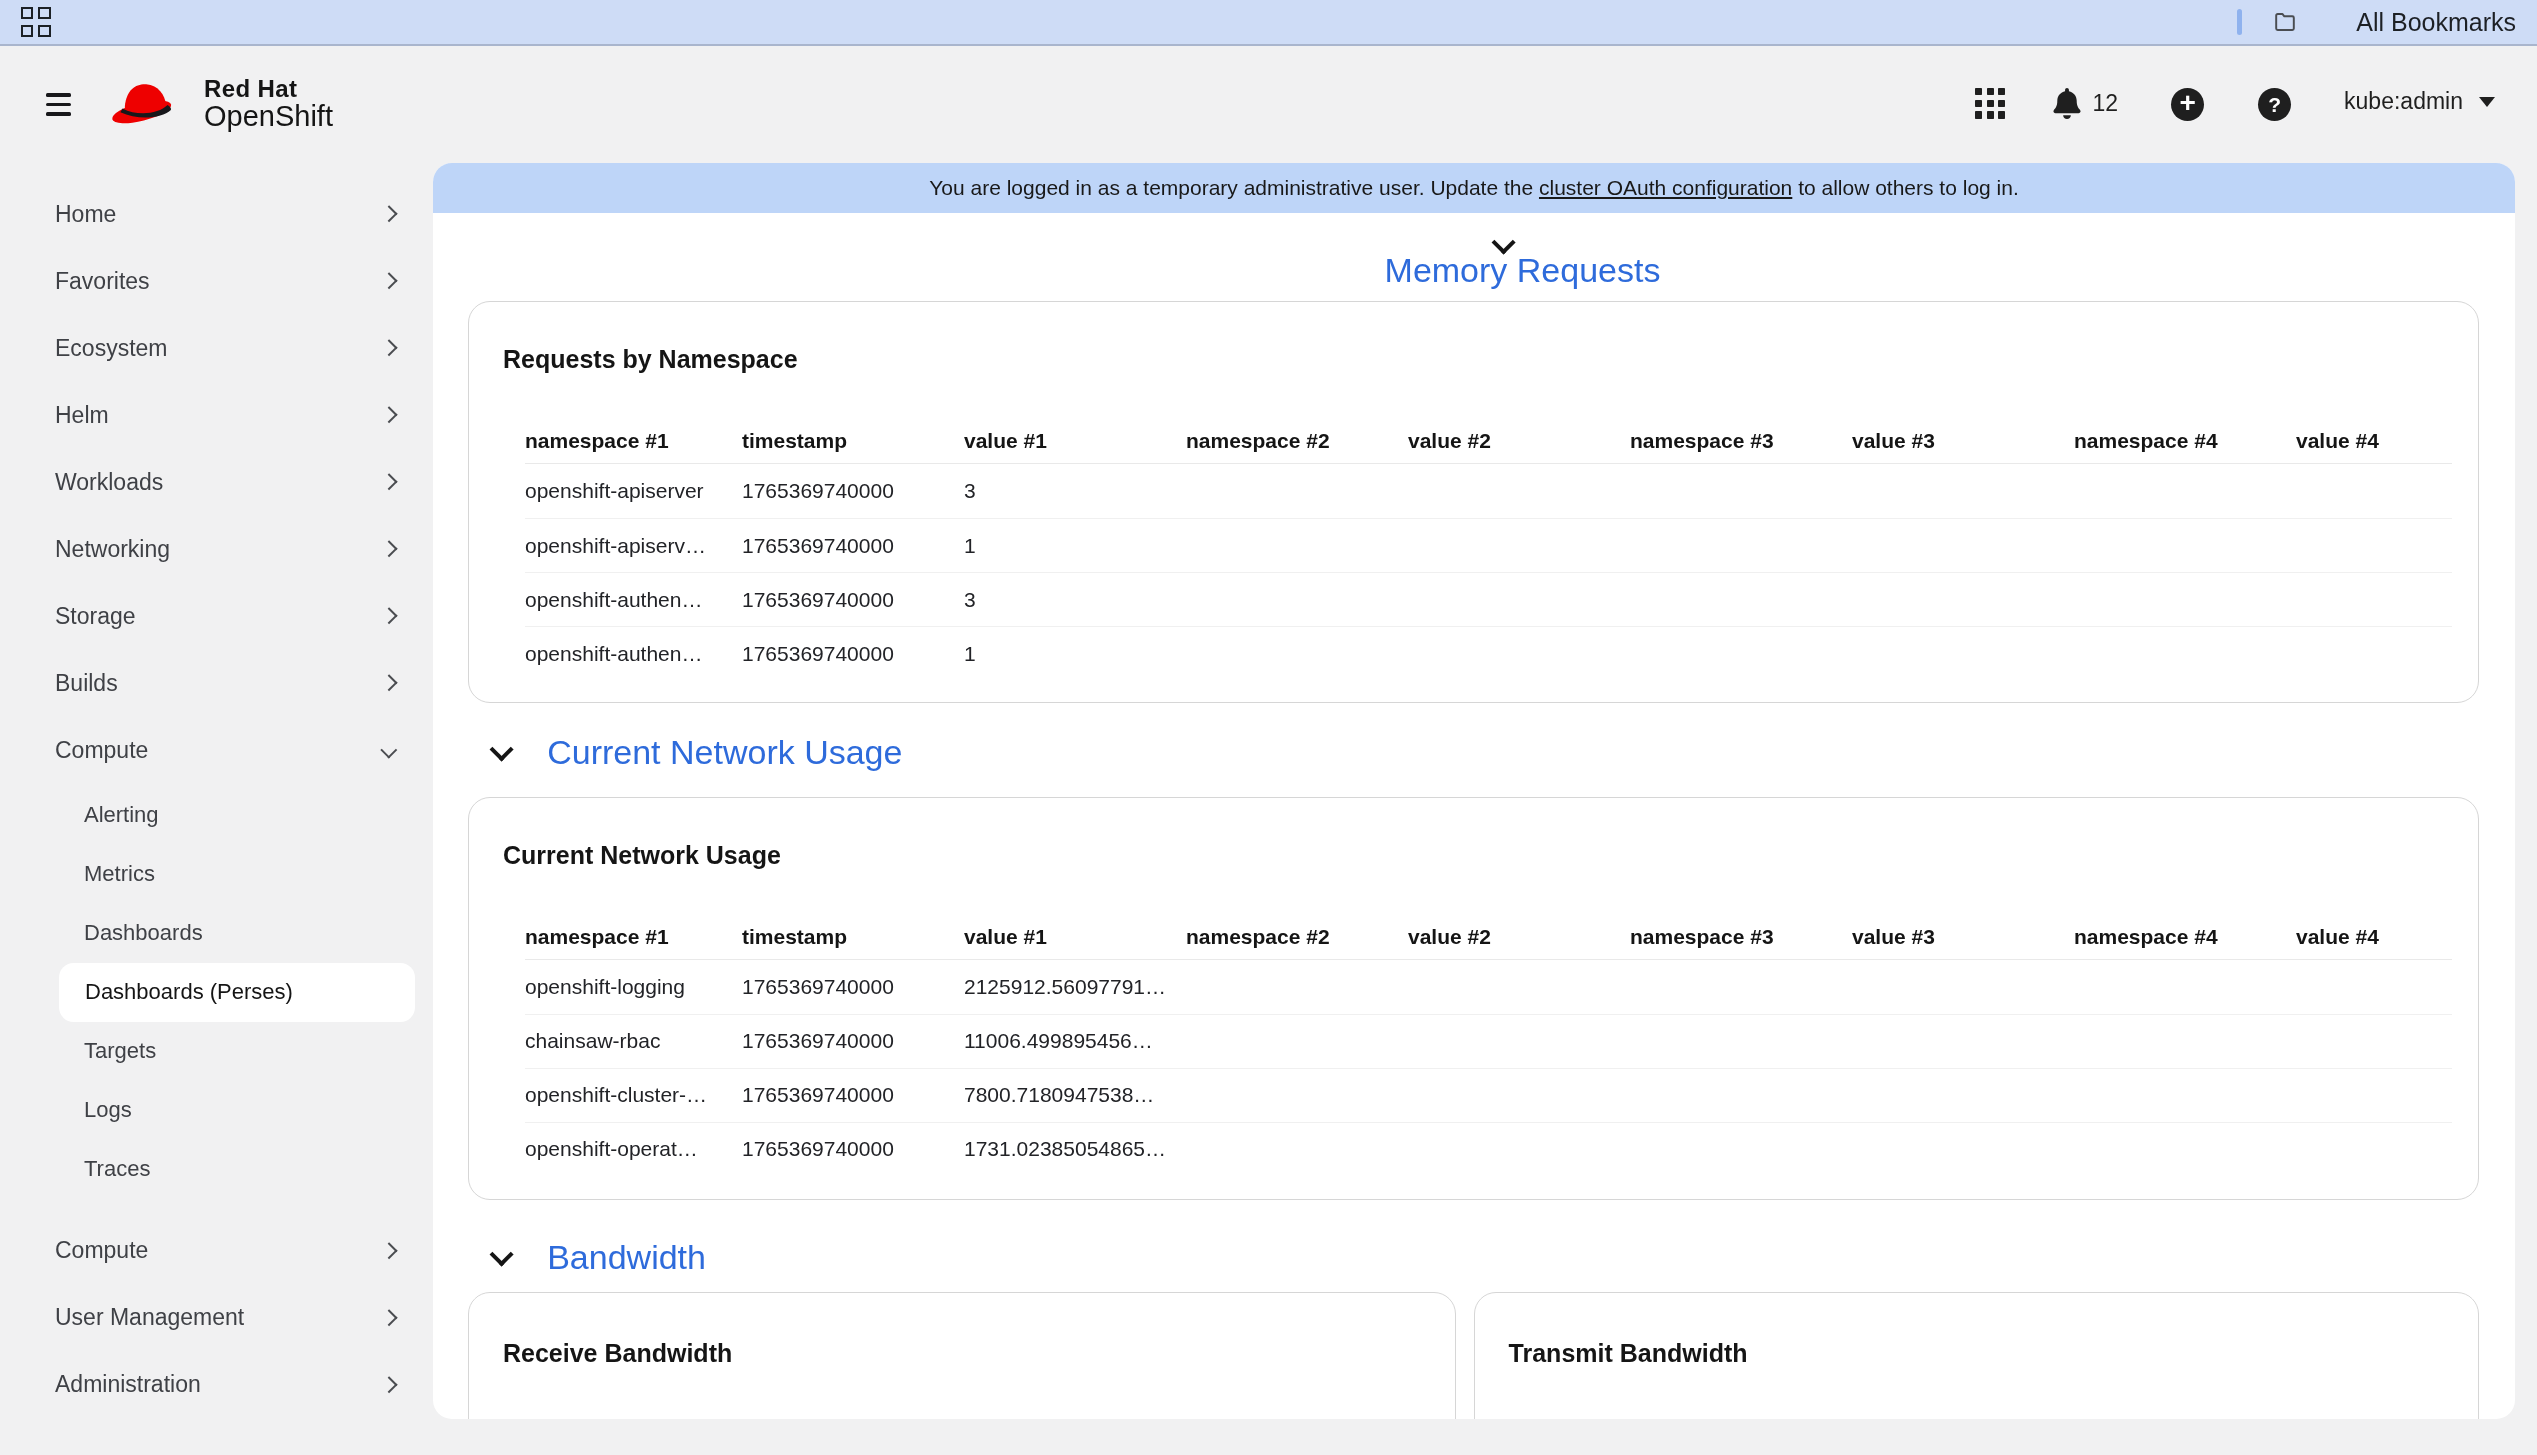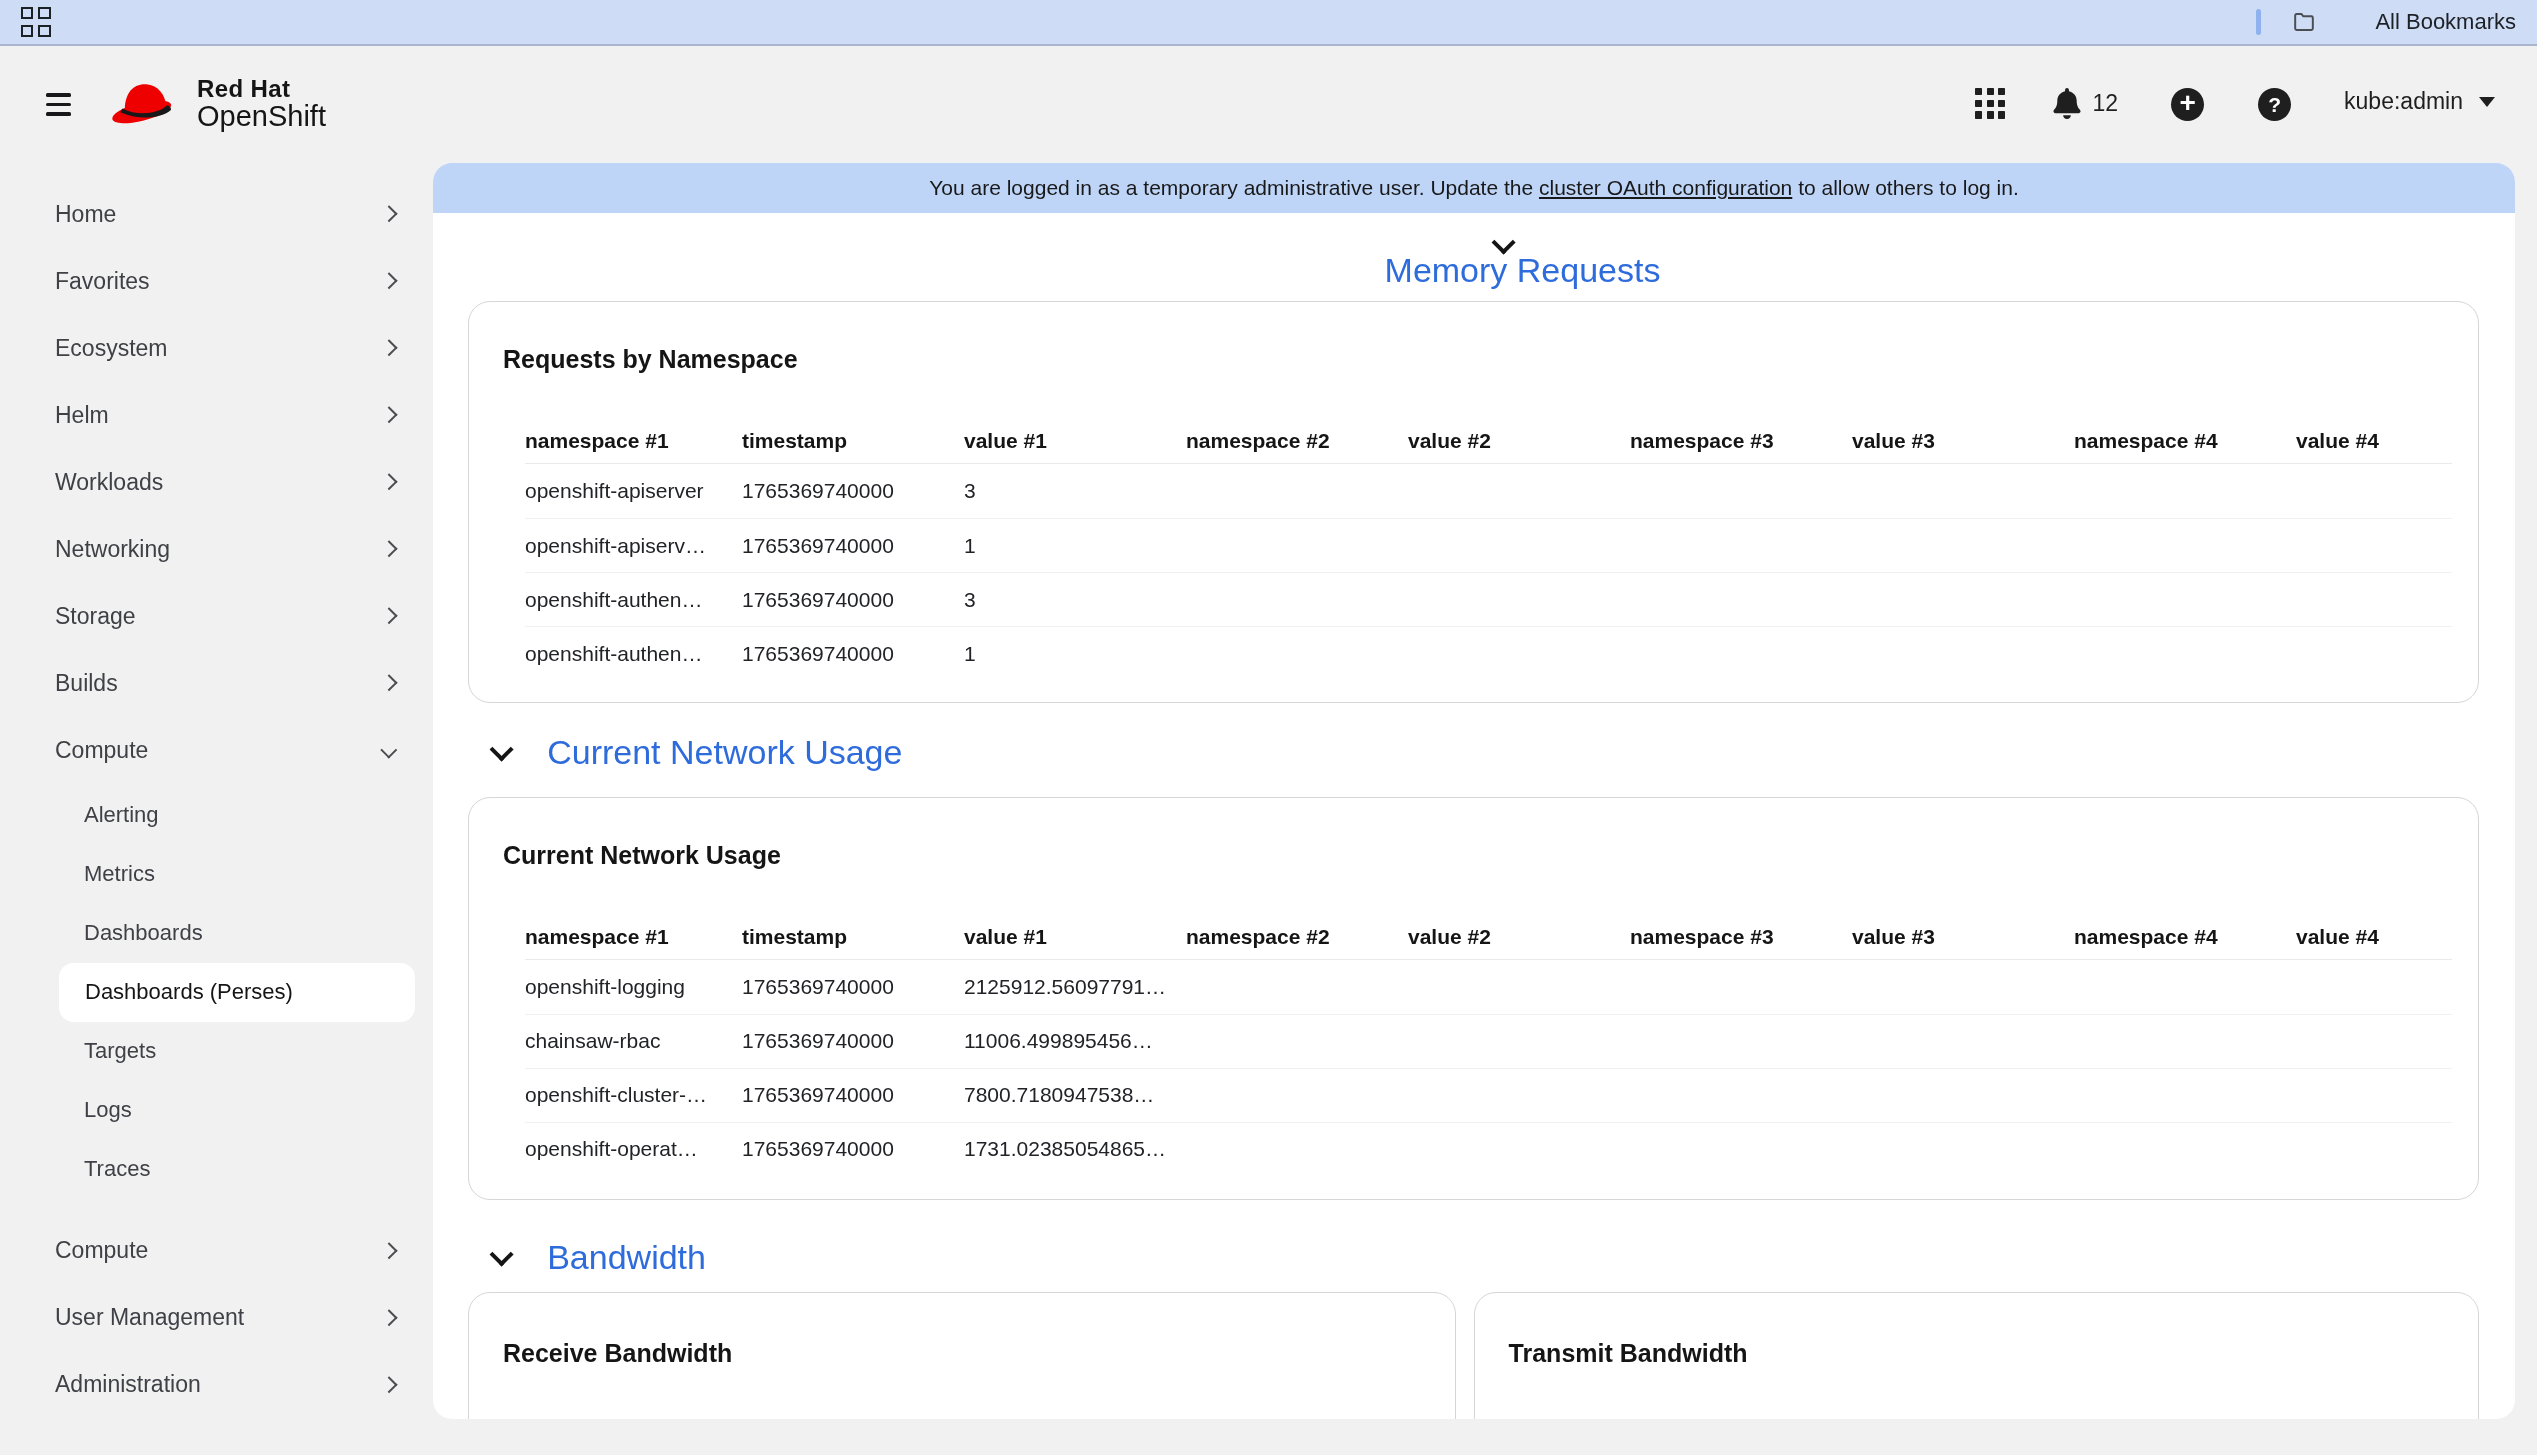--- a/index.html
+++ b/index.html
@@ -14,30 +14,30 @@
   
   .browser-bar {
     position:absolute; top:0; left:0; width:100%; height:46px;
     background:#cedcf6; border-bottom:2.2px solid #a9b5cd;
     display:flex; align-items:center;
   }
   .grid2-icon { margin-left:20.6px; display:grid; grid-template-columns:12.5px 12.5px; grid-template-rows:12.5px 12.5px; gap:5.1px; }
   .grid2-icon span { border:2.9px solid #1c2126; background:transparent; }
   .bb-right { margin-left:auto; display:flex; align-items:center; gap:13.2px; padding-right:22px; }
   .bb-divider { width:5.1px; height:26.4px; border-radius:2.9px; background:#8fb2ee; margin-right:16px; }
-  .bb-label { font-size:22px; color:#1d2025;margin-left:44px; }
+  .bb-label { font-size:25px; color:#1d2025;margin-left:44px; }
 
   
   .masthead {
     position:absolute; top:46px; left:0; width:100%; height:117px;
     background:#f1f1f2; display:flex; align-items:center;
   }
   .hamburger { margin-left:46px; display:flex; flex-direction:column; gap:5.9px; cursor:pointer; }
   .hamburger span { width:25px; height:3.7px; background:#18181b; border-radius:1.5px; }
-  .logo { margin-left:37px; display:flex; align-items:center; gap:16px; }
+  .logo { margin-left:37px; display:flex; align-items:center; gap:23px; }
   .logo-text { line-height:1.02; }
   .brand-top { font-weight:700; font-size:24px; color:#151515; letter-spacing:0.4px; }
   .brand-bottom { font-weight:400; font-size:29px; color:#151515; }
   .mast-right { margin-left:auto; display:flex; align-items:flex-start; padding-right:43px; }
   .appgrid-icon { display:grid; grid-template-columns:repeat(3,7.3px); grid-template-rows:repeat(3,7.3px); gap:4.4px; cursor:pointer; }
   .appgrid-icon span { background:#1f1f1f; border-radius:0.7px; }
   .bell-wrap { margin-left:48px; display:flex; align-items:center; gap:11px; cursor:pointer; }
   .notif-count { font-size:23px; color:#1f1f1f; }
   .round-btn {
     width:33px; height:33px; border-radius:50%; background:#1f1f1f; color:#fff;

